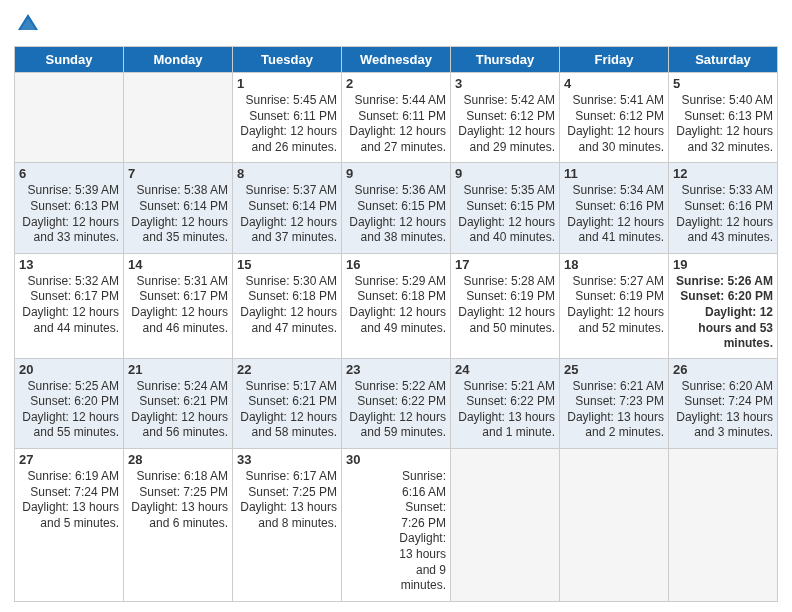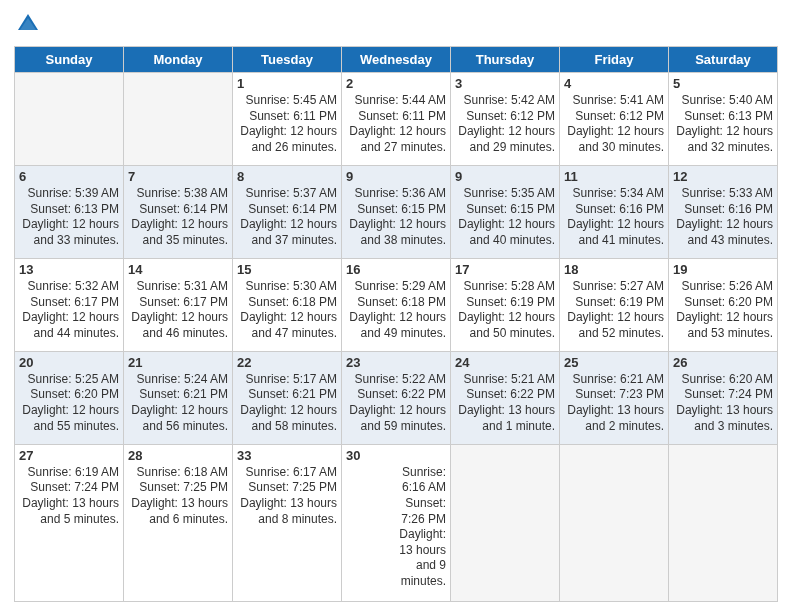--- a/index.html
+++ b/index.html
@@ -255,21 +255,21 @@
 Daylight: 12 hours and 50 minutes.</div>
           </td>
           <td>
             <span class="day-number">18</span>
             <div class="day-info" style="white-space: pre-line;">Sunrise: 5:27 AM
 Sunset: 6:19 PM
 Daylight: 12 hours and 52 minutes.</div>
           </td>
           <td>
             <span class="day-number">19</span>
-            <div class="day-info" style="white-space: pre-line;">Sunrise: 5:26 AM
+            <div class="day-info" style="white-space: pre-line; font-weight: bold;">Sunrise: 5:26 AM
 Sunset: 6:20 PM
 Daylight: 12 hours and 53 minutes.</div>
           </td>
         </tr>
         <tr class="week-row-4">
           <td>
             <span class="day-number">20</span>
             <div class="day-info" style="white-space: pre-line;">Sunrise: 5:25 AM
 Sunset: 6:20 PM
 Daylight: 12 hours and 55 minutes.</div>

